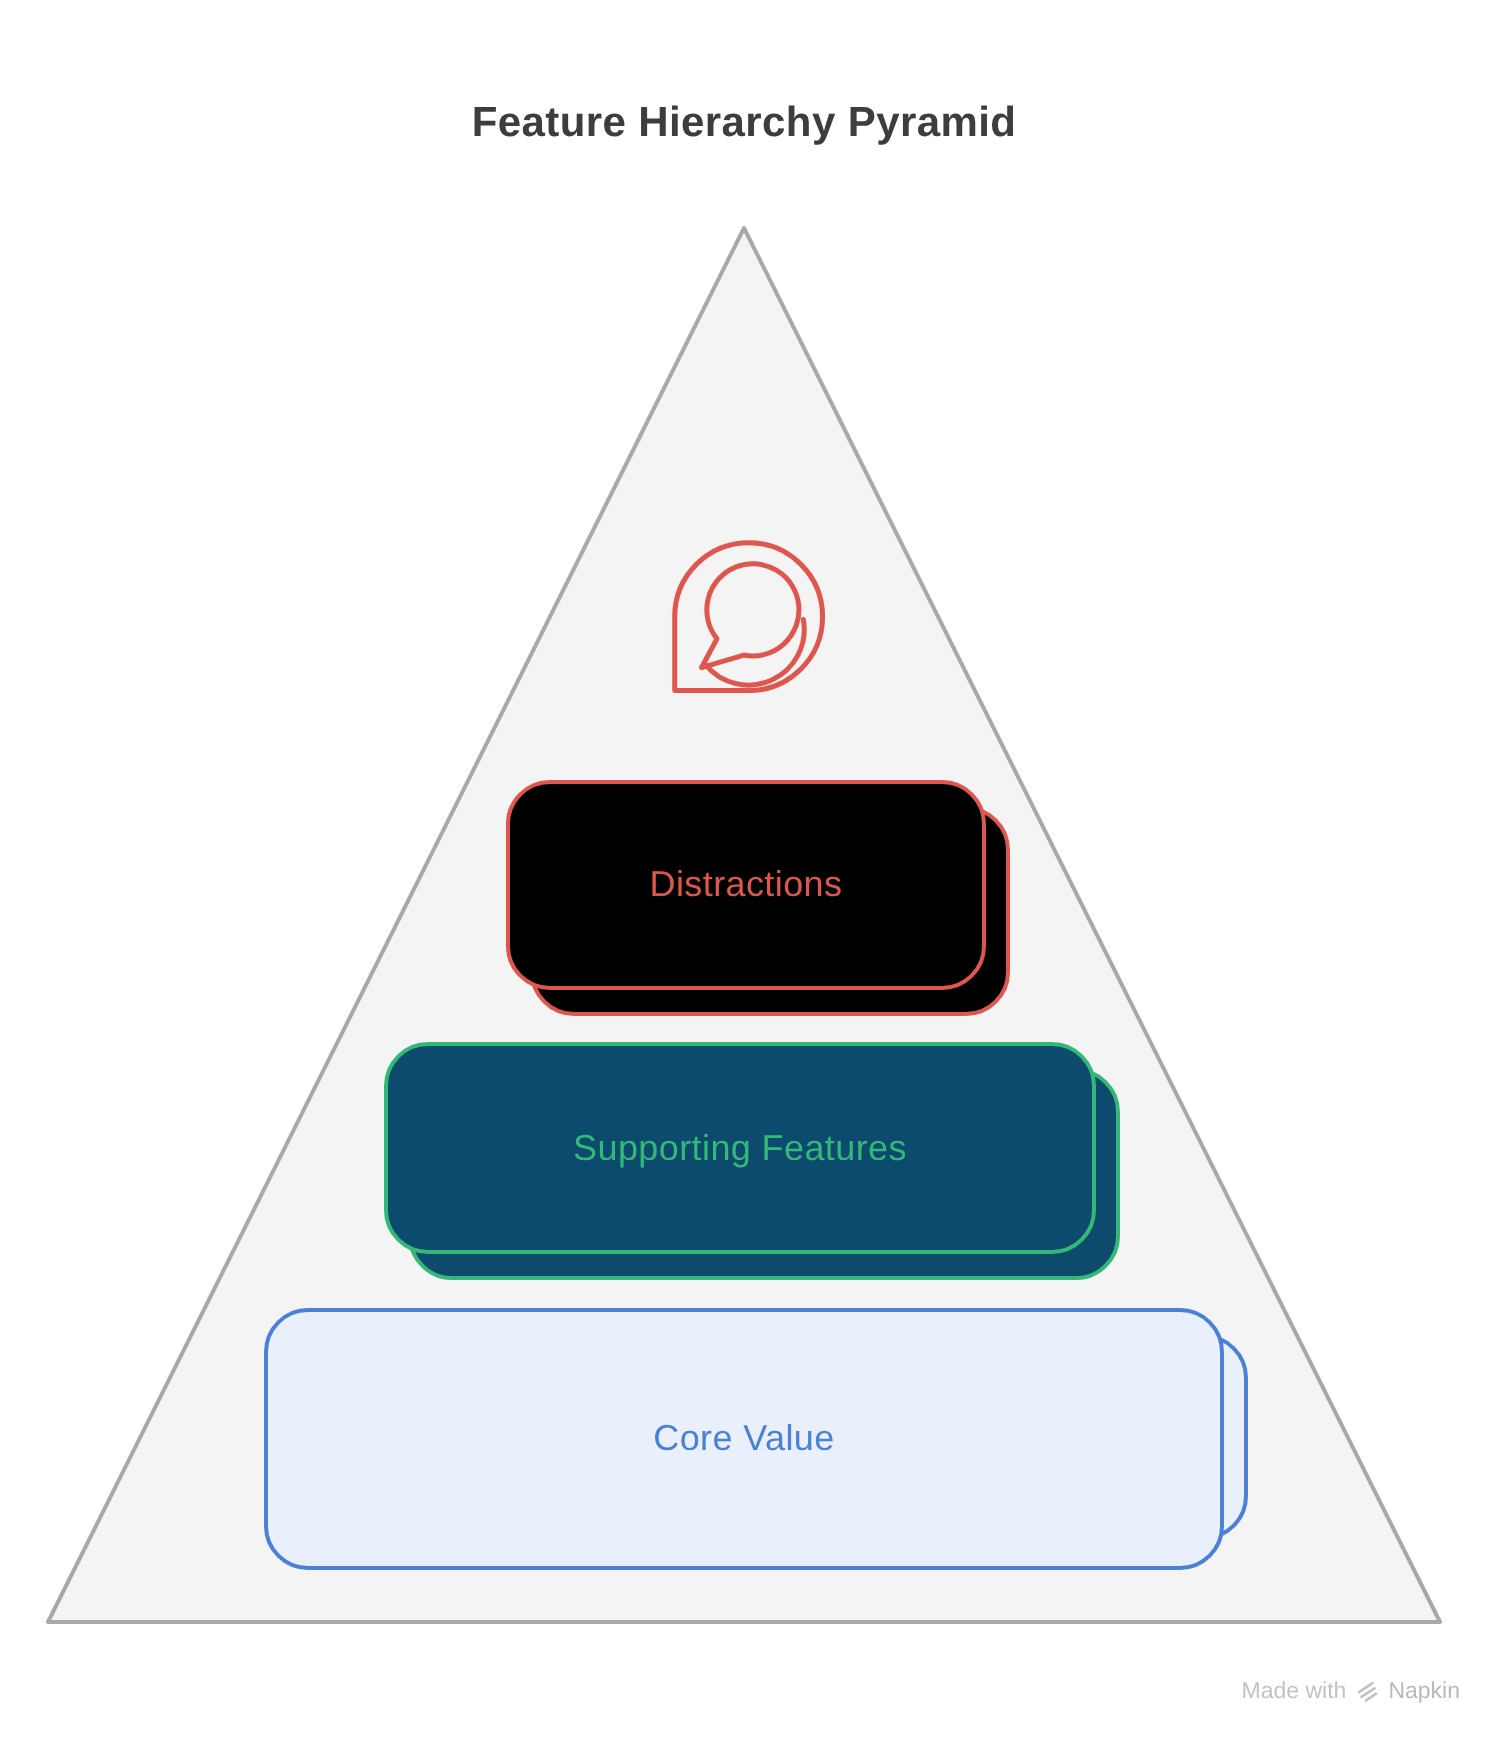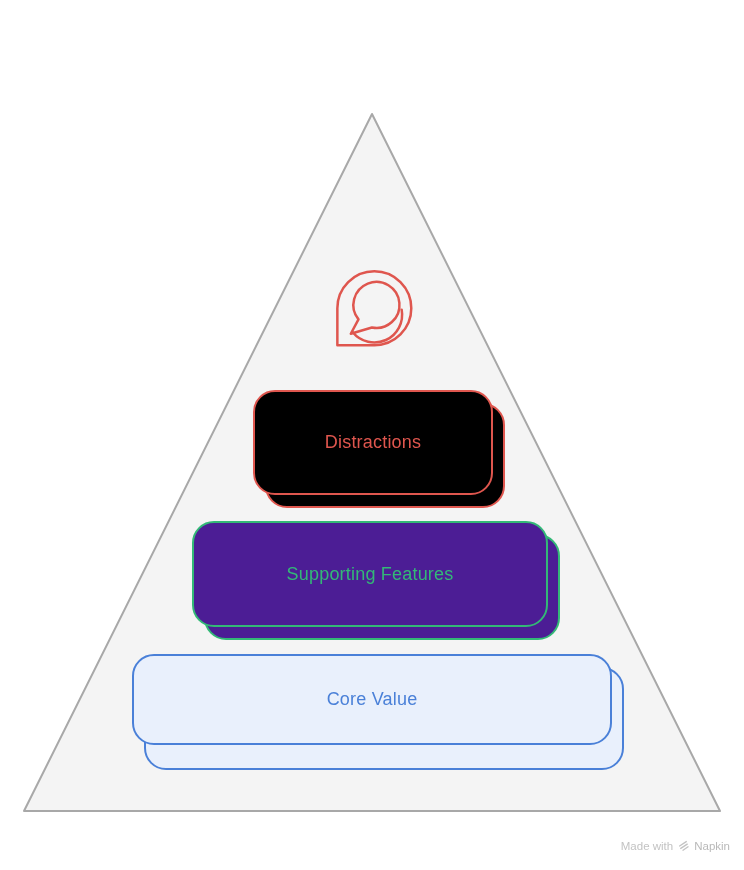--- a/index.html
+++ b/index.html
@@ -52,27 +52,27 @@
     display: flex;
     align-items: center;
     justify-content: center;
     font-size: 18px;
     letter-spacing: 0.2px;
   }
   .card-echo { z-index: 1; }
 
   
   .lvl-red   { background: #000000; border-color: #df564e; color: #df564e; }
-  .lvl-green { background: #4c1d95; border-color: #33b877; color: #33b877; }
+  .lvl-green { background: #0c4a6e; border-color: #33b877; color: #33b877; }
   .lvl-blue  { background: #e9f0fc; border-color: #4a80d8; color: #4a80d8; }
 
   
   .card-red   { left: 253px; top: 390px; width: 240px; height: 105px; }
   .card-green { left: 192px; top: 521px; width: 356px; height: 106px; }
-  .card-blue  { left: 132px; top: 654px; width: 480px; height: 91px; }
+  .card-blue  { left: 132px; top: 654px; width: 480px; height: 131px; }
 
   
   .echo-red   { left: 265px; top: 403px; width: 240px; height: 105px; }
   .echo-green { left: 204px; top: 534px; width: 356px; height: 106px; }
   .echo-blue  { left: 144px; top: 667px; width: 480px; height: 103px; }
 
   .watermark {
     position: absolute;
     right: 14px;
     bottom: 18px;
@@ -84,20 +84,21 @@
     justify-content: space-between;
   }
   .watermark .brand { color: #b9b9b9; }
   .napkin-glyph { display: inline-block; }
 </style>
 </head>
 <body>
 
 <div class="canvas">
 
+  <h1 class="page-title">Feature Hierarchy Pyramid</h1>
 
   <svg class="triangle-svg" viewBox="0 0 744 870" xmlns="http://www.w3.org/2000/svg" aria-hidden="true">
     <polygon points="372,114 720,811 24,811" fill="#f4f4f4" stroke="#a8a8a8" stroke-width="2" stroke-linejoin="round"></polygon>
   </svg>
 
   <svg class="level-icon" viewBox="0 0 100 100" xmlns="http://www.w3.org/2000/svg" aria-hidden="true" fill="none" stroke="#df564e" stroke-width="2.6" stroke-linejoin="round" stroke-linecap="round">
 
     <path d="M16,93 L16,54.5 A38.5,38.5 0 1 1 54.5,93 Z"></path>
 
     <path d="M38,66 A24,24 0 1 1 52,74.5 L30,81 Z"></path>

